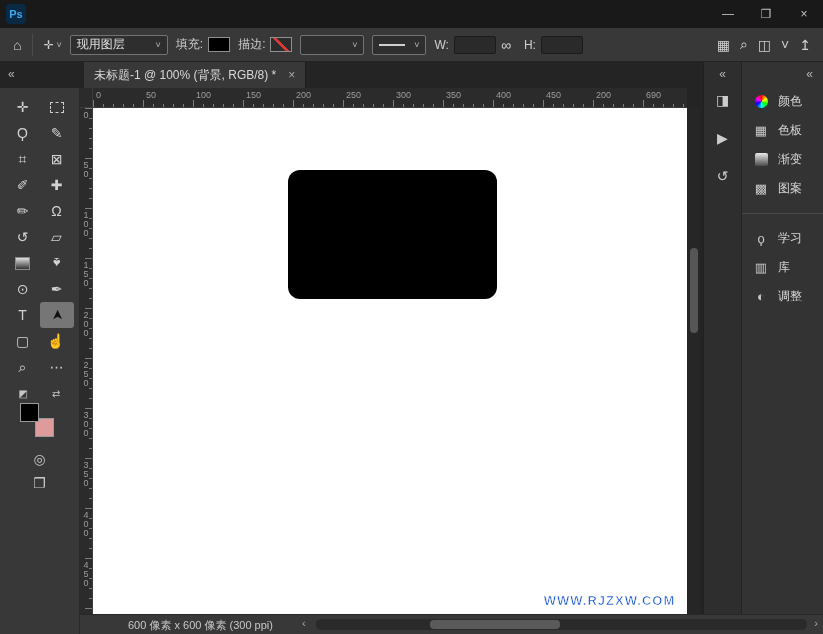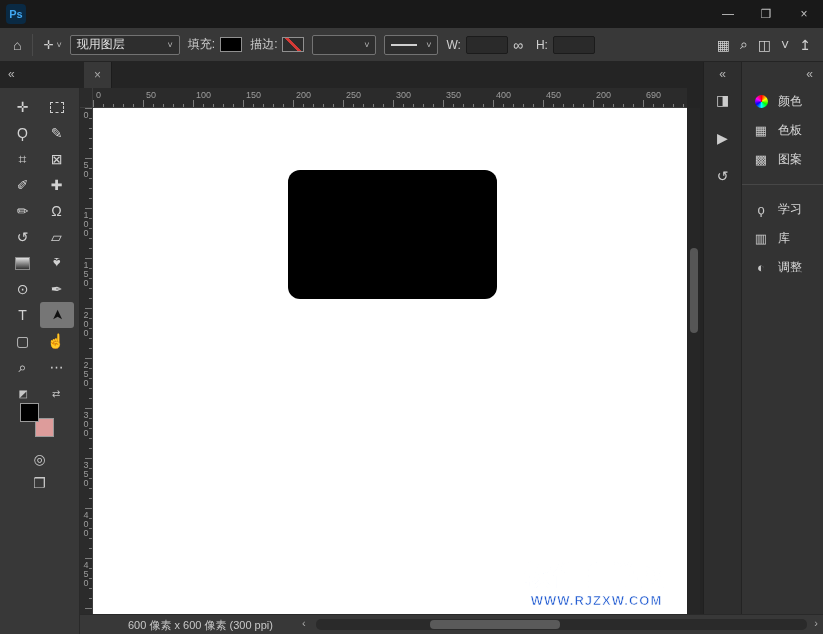--- a/index.html
+++ b/index.html
@@ -19,21 +19,21 @@
   .optionsbar { position:absolute; left:0; top:28px; width:823px; height:34px; background:#383838;
                 border-bottom:1px solid #242424; display:flex; align-items:center; padding:0 8px;
                 box-sizing:border-box; color:#cfcfcf; font-size:12px; }
   .opt-icon { color:#d0d0d0; font-size:14px; margin:0 5px; }
   .opt-divider { width:1px; height:22px; background:#4a4a4a; margin:0 6px; }
   .tool-chip { display:flex; align-items:center; gap:3px; padding:2px 4px; margin-right:4px; }
   .caret { font-size:9px; color:#bbb; }
   .combo { background:#2e2e2e; border:1px solid #737373; border-radius:2px; height:20px;
            display:flex; align-items:center; padding:0 6px; gap:6px; color:#e3e3e3; box-sizing:border-box; }
   .combo .caret { margin-left:auto; }
-  .combo-preset { width:110px; }
+  .combo-preset { width:98px; }
   .combo-empty { width:64px; }
   .combo-line { width:54px; }
   .line-preview { width:26px; height:2px; background:#cfcfcf; }
   .opt-label { margin:0 5px 0 8px; }
   .swatch-fill { width:22px; height:15px; border:1px solid #909090; box-sizing:border-box; }
   .swatch-stroke { width:22px; height:15px; border:1px solid #909090; box-sizing:border-box;
                    background:linear-gradient(45deg,#2c2c2c 43%,#d43a36 43%,#d43a36 57%,#2c2c2c 57%); }
   .num-input { width:42px; height:18px; background:#2a2a2a; border:1px solid #1b1b1b; border-radius:2px;
                color:#ddd; font-size:11px; padding:0 4px; box-sizing:border-box; }
   .opt-spacer { flex:1; }
@@ -76,21 +76,21 @@
   .htick.minor { height:3px; } .htick.major { height:7px; }
   .hlabel { position:absolute; top:2px; font-size:9px; color:#9d9d9d; }
   .vruler { position:absolute; left:0; top:20px; width:13px; height:506px; background:#2b2b2b;
             border-right:1px solid #3c3c3c; box-sizing:border-box; overflow:hidden; }
   .vtick { position:absolute; right:0; height:1px; background:#7d7d7d; }
   .vtick.minor { width:3px; } .vtick.major { width:7px; }
   .vlabel { position:absolute; left:1px; font-size:9px; color:#9d9d9d;
             writing-mode:vertical-rl; text-orientation:upright; letter-spacing:-1px; }
   .canvas { position:absolute; left:13px; top:20px; width:594px; height:506px; background:#ffffff; overflow:hidden; }
   .black-rect { position:absolute; }
-  .watermark { position:absolute; right:18px; bottom:6px; text-align:center; }
+  .watermark { position:absolute; right:5px; bottom:6px; text-align:center; }
   .wm-title { font-size:27px; font-weight:bold; letter-spacing:2px;
               -webkit-text-stroke:1.5px #ffffff; text-shadow:0 0 2px #fff; }
   .wm-url { font-size:13px; font-weight:bold; letter-spacing:1px; -webkit-text-stroke:0.6px #ffffff; }
   .vscroll { position:absolute; left:608px; top:20px; width:12px; height:506px; background:#262626; }
   .vthumb { position:absolute; left:2px; top:140px; width:8px; height:85px; background:#565656; border-radius:4px; }
 
   
   .statusbar { position:absolute; left:80px; top:614px; width:743px; height:38px; background:#383838;
                border-top:1px solid #292929; box-sizing:border-box; font-size:11px; color:#c8c8c8; }
   .status-text { position:absolute; left:48px; top:3px; }
@@ -164,20 +164,21 @@
         <span>⌕</span>
         <span>◫</span>
         <span>˅</span>
         <span>↥</span>
       </div>
   </div>
 
   <div class="tabbar">
     <span class="collapse-left">«</span>
     <div class="doc-tab">
+      <span>未标题-1 @ 100% (背景, RGB/8) *</span>
       <span class="tab-close">×</span>
     </div>
   </div>
 
   <div class="toolbar">
     <div class="tool-grid" id="tool-grid">
         <div class="tool">
           <span class="tglyph">✛</span>
         </div>
         <div class="tool">
@@ -426,20 +427,26 @@
             <span class="dock-icon">
               <span class="icon-colorwheel"></span>
             </span>
             <span class="dock-label">颜色</span>
           </div>
           <div class="dock-item">
             <span class="dock-icon">▦</span>
             <span class="dock-label">色板</span>
           </div>
           <div class="dock-item">
+            <span class="dock-icon">
+              <span class="icon-gradient"></span>
+            </span>
+            <span class="dock-label">渐变</span>
+          </div>
+          <div class="dock-item">
             <span class="dock-icon">▩</span>
             <span class="dock-label">图案</span>
           </div>
         </div>
         <div class="dock-group">
           <div class="dock-item">
             <span class="dock-icon">ϙ</span>
             <span class="dock-label">学习</span>
           </div>
           <div class="dock-item">

